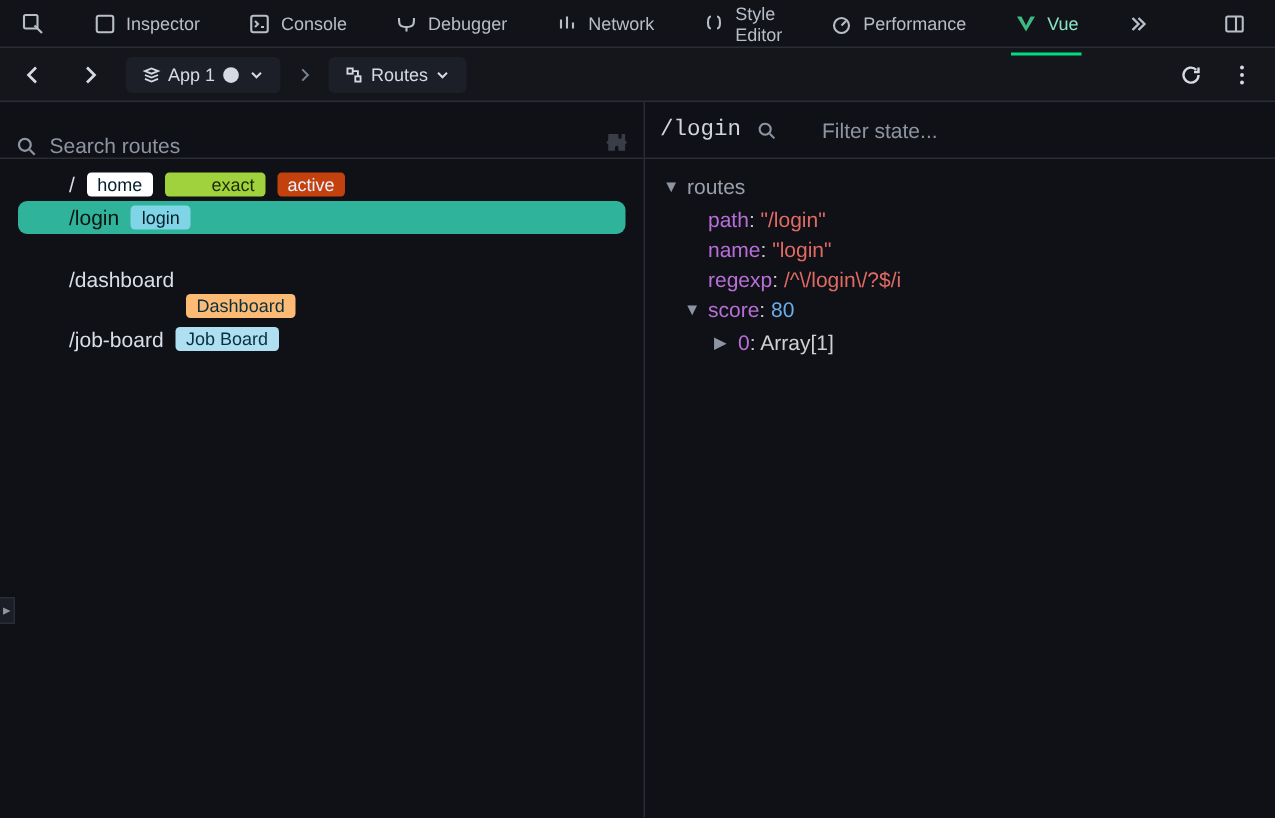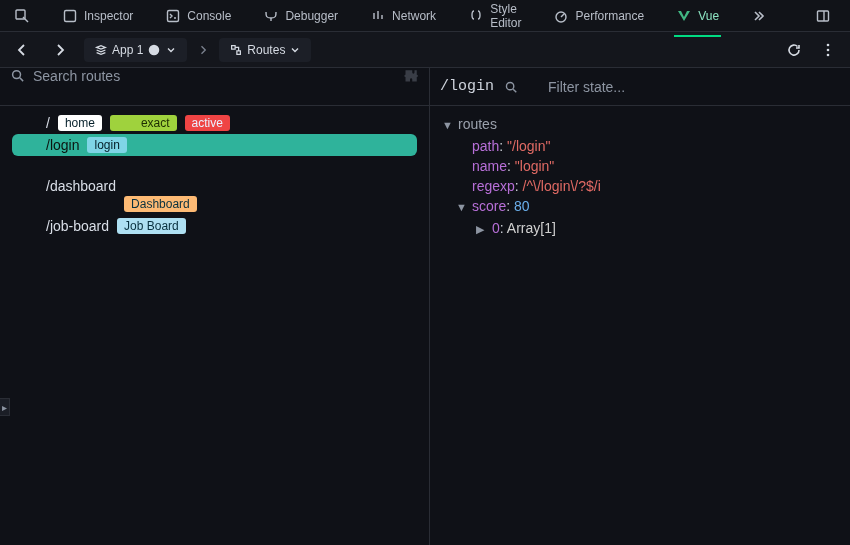--- a/index.html
+++ b/index.html
@@ -19,35 +19,35 @@
     .pill { display:flex; align-items:center; gap:4px; background:#1c1f27; padding:5px 10px; border-radius:4px; }
     .arrow-btn { width:28px; height:28px; display:flex; align-items:center; justify-content:center; border-radius:4px; }
     .sub-bar .right { margin-left:auto; display:flex; gap:6px; }
 
     
     .split { display:flex; height:calc(545px - 32px - 36px); }
     .left-pane { width:430px; background:#0f1117; border-right:1px solid #2a2d35; display:flex; flex-direction:column; position:relative; }
     .right-pane { flex:1; background:#0f1117; display:flex; flex-direction:column; }
 
     
-    .search-row { height:38px; display:flex; align-items:flex-start; border-bottom:1px solid #2a2d35; padding:0 10px; gap:8px; color:#9aa1ac; }
+    .search-row { height:38px; display:flex; align-items:flex-end; border-bottom:1px solid #2a2d35; padding:0 10px; gap:8px; color:#9aa1ac; }
     .search-row input { flex:1; background:transparent; border:none; outline:none; color:#d0d0d0; font-size:14px; }
     .search-row input::placeholder { color:#8d95a2; }
     .ext-icon { width:18px; height:18px; opacity:.45; }
 
     
     .routes { padding:6px 0 0 0; }
     .route-row { display:flex; align-items:center; gap:8px; padding:3px 8px 3px 34px; margin:0 12px; border-radius:6px; font-size:14px; }
     .route-row.selected { background:#2fb39b; color:#0b1410; }
     .route-path { color:#d9dee7; }
     .route-row.selected .route-path { color:#0b1410; }
     .chip { font-size:12px; padding:1px 7px; border-radius:3px; background:#253043; color:#c6d2e5; font-family:inherit; }
     .chip.home { background:#ffffff; color:#06202b; }
     .chip.exact { background:#9fd23d; color:#1d2c02;padding-left:31px; }
-    .chip.active { background:#ef4444; color:#eaf0ff; }
+    .chip.active { background:#c2410c; color:#eaf0ff; }
     .chip.login { background:#7fd5e6; color:#052029; }
     .chip.dash { background:#fdba74; color:#08303e;margin-top:37px; }
     .chip.job { background:#aee0f2; color:#08303e; }
 
     
     .detail-head { height:38px; display:flex; align-items:center; border-bottom:1px solid #2a2d35; padding:0 10px; gap:10px; color:#cfd4dd; }
     .detail-head .title { font-size:15px; }
     .detail-head input { flex:1; background:transparent; border:none; outline:none; color:#d0d0d0; font-size:14px;margin-left:20px; }
     .detail-head input::placeholder { color:#8d95a2; }
 

